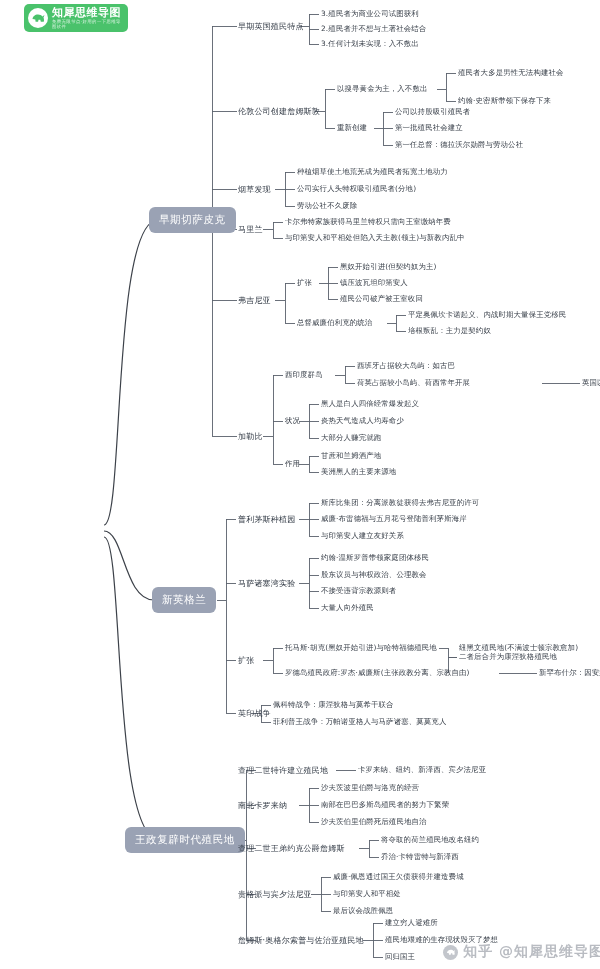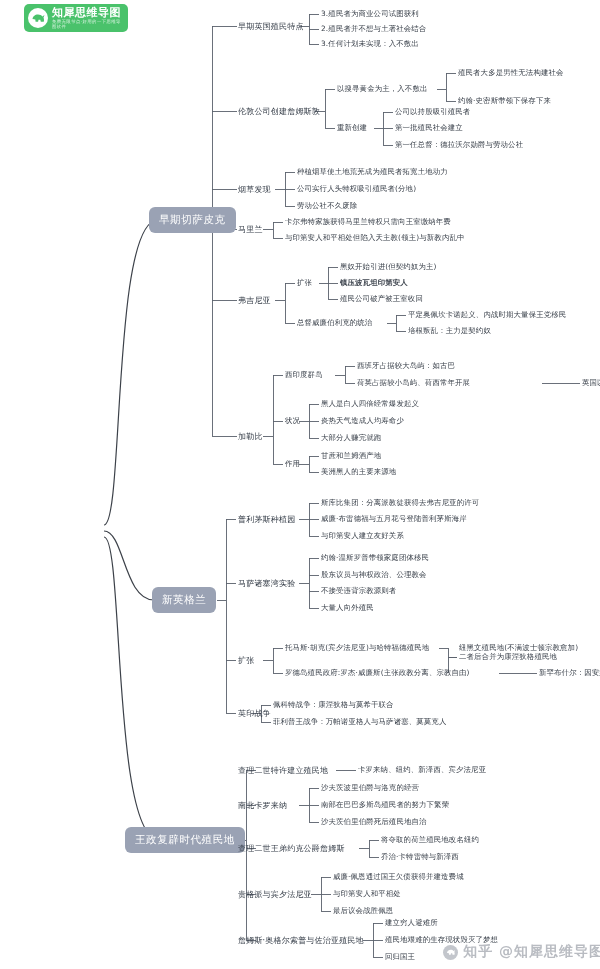--- a/index.html
+++ b/index.html
@@ -165,21 +165,21 @@
   <div class="node lvl3" style="left:285px;top:184px;">公司实行人头特权吸引殖民者(分地)</div>
   <div class="node lvl3" style="left:285px;top:201px;">劳动公社不久废除</div>
 
   <div class="node lvl2" style="left:226px;top:224px;">马里兰</div>
   <div class="node lvl3" style="left:273px;top:217px;">卡尔弗特家族获得马里兰特权只需向王室缴纳年费</div>
   <div class="node lvl3" style="left:273px;top:233px;">与印第安人和平相处但陷入天主教(领主)与新教内乱中</div>
 
   <div class="node lvl2" style="left:226px;top:295px;">弗吉尼亚</div>
   <div class="node lvl3" style="left:285px;top:278px;">扩张</div>
   <div class="node lvl4" style="left:328px;top:262px;">黑奴开始引进(但契约奴为主)</div>
-  <div class="node lvl4" style="left:328px;top:278px;font-weight:bold;">镇压波瓦坦印第安人</div>
+  <div class="node lvl4" style="left:328px;top:278px;">镇压波瓦坦印第安人</div>
   <div class="node lvl4" style="left:328px;top:294px;">殖民公司破产被王室收回</div>
   <div class="node lvl3" style="left:285px;top:318px;">总督威廉伯利克的统治</div>
   <div class="node lvl4" style="left:396px;top:310px;">平定奥佩坎卡诺起义、内战时期大量保王党移民</div>
   <div class="node lvl4" style="left:396px;top:326px;">培根叛乱：主力是契约奴</div>
 
   <div class="node lvl2" style="left:226px;top:431px;">加勒比</div>
   <div class="node lvl3" style="left:273px;top:370px;">西印度群岛</div>
   <div class="node lvl4" style="left:345px;top:361px;">西班牙占据较大岛屿：如古巴</div>
   <div class="node lvl4" style="left:345px;top:378px;">荷英占据较小岛屿、荷西常年开展</div>
   <div class="node lvl4" style="left:570px;top:378px;">英国以黑人种植甘蔗</div>
@@ -196,21 +196,21 @@
   <div class="node lvl3" style="left:309px;top:514px;">威廉·布雷德福与五月花号登陆普利茅斯海岸</div>
   <div class="node lvl3" style="left:309px;top:531px;">与印第安人建立友好关系</div>
 
   <div class="node lvl2" style="left:226px;top:578px;">马萨诸塞湾实验</div>
   <div class="node lvl3" style="left:309px;top:553px;">约翰·温斯罗普带领家庭团体移民</div>
   <div class="node lvl3" style="left:309px;top:570px;">股东议员与神权政治、公理教会</div>
   <div class="node lvl3" style="left:309px;top:586px;">不接受违背宗教源则者</div>
   <div class="node lvl3" style="left:309px;top:603px;">大量人向外殖民</div>
 
   <div class="node lvl2" style="left:226px;top:655px;">扩张</div>
-  <div class="node lvl3" style="left:273px;top:643px;">托马斯·胡克(宾夕法尼亚)与哈特福德殖民地</div>
+  <div class="node lvl3" style="left:273px;top:643px;">托马斯·胡克(黑奴开始引进)与哈特福德殖民地</div>
   <div class="node lvl4" style="left:447px;top:643px;">纽黑文殖民地(不满波士顿宗教愈加)</div>
   <div class="node lvl4" style="left:447px;top:652px;">二者后合并为康涅狄格殖民地</div>
   <div class="node lvl3" style="left:273px;top:668px;">罗德岛殖民政府:罗杰·威廉斯(主张政教分离、宗教自由)</div>
   <div class="node lvl4" style="left:527px;top:668px;">新罕布什尔：因安妮哈钦森的宗教争端繁荣起来</div>
 
   <div class="node lvl2" style="left:226px;top:708px;">英印战争</div>
   <div class="node lvl3" style="left:261px;top:700px;">佩科特战争：康涅狄格与莫希干联合</div>
   <div class="node lvl3" style="left:261px;top:717px;">菲利普王战争：万帕诺亚格人与马萨诸塞、莫莫克人</div>
 
   <div class="node lvl2" style="left:226px;top:765px;">查理二世特许建立殖民地</div>

